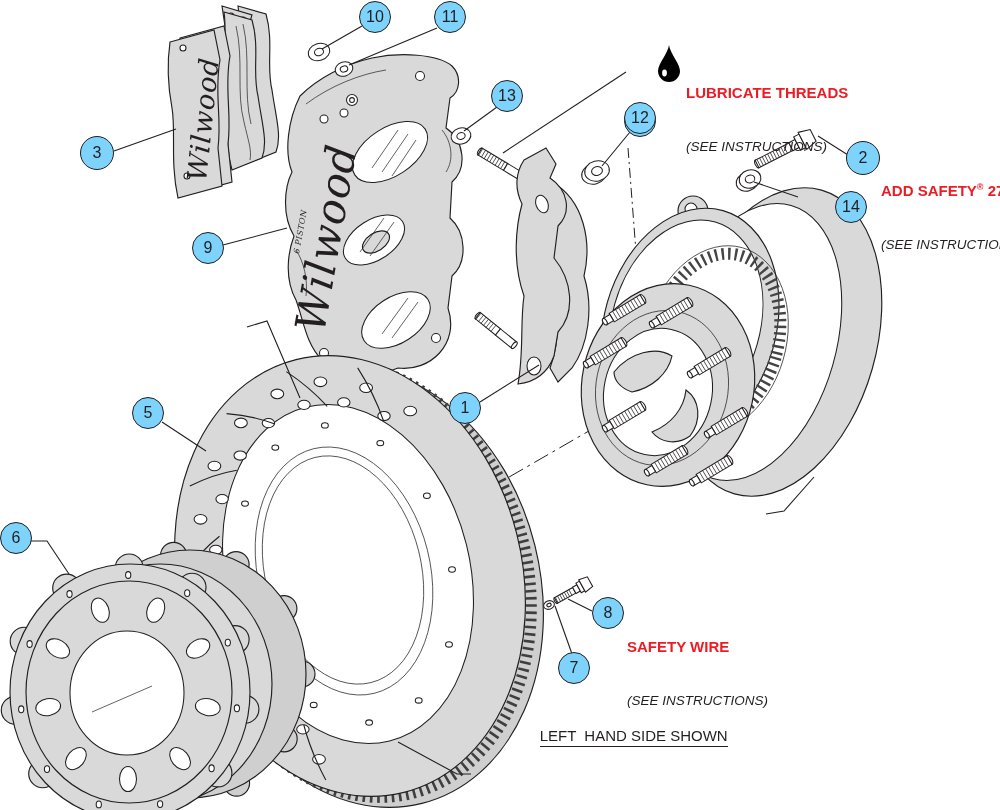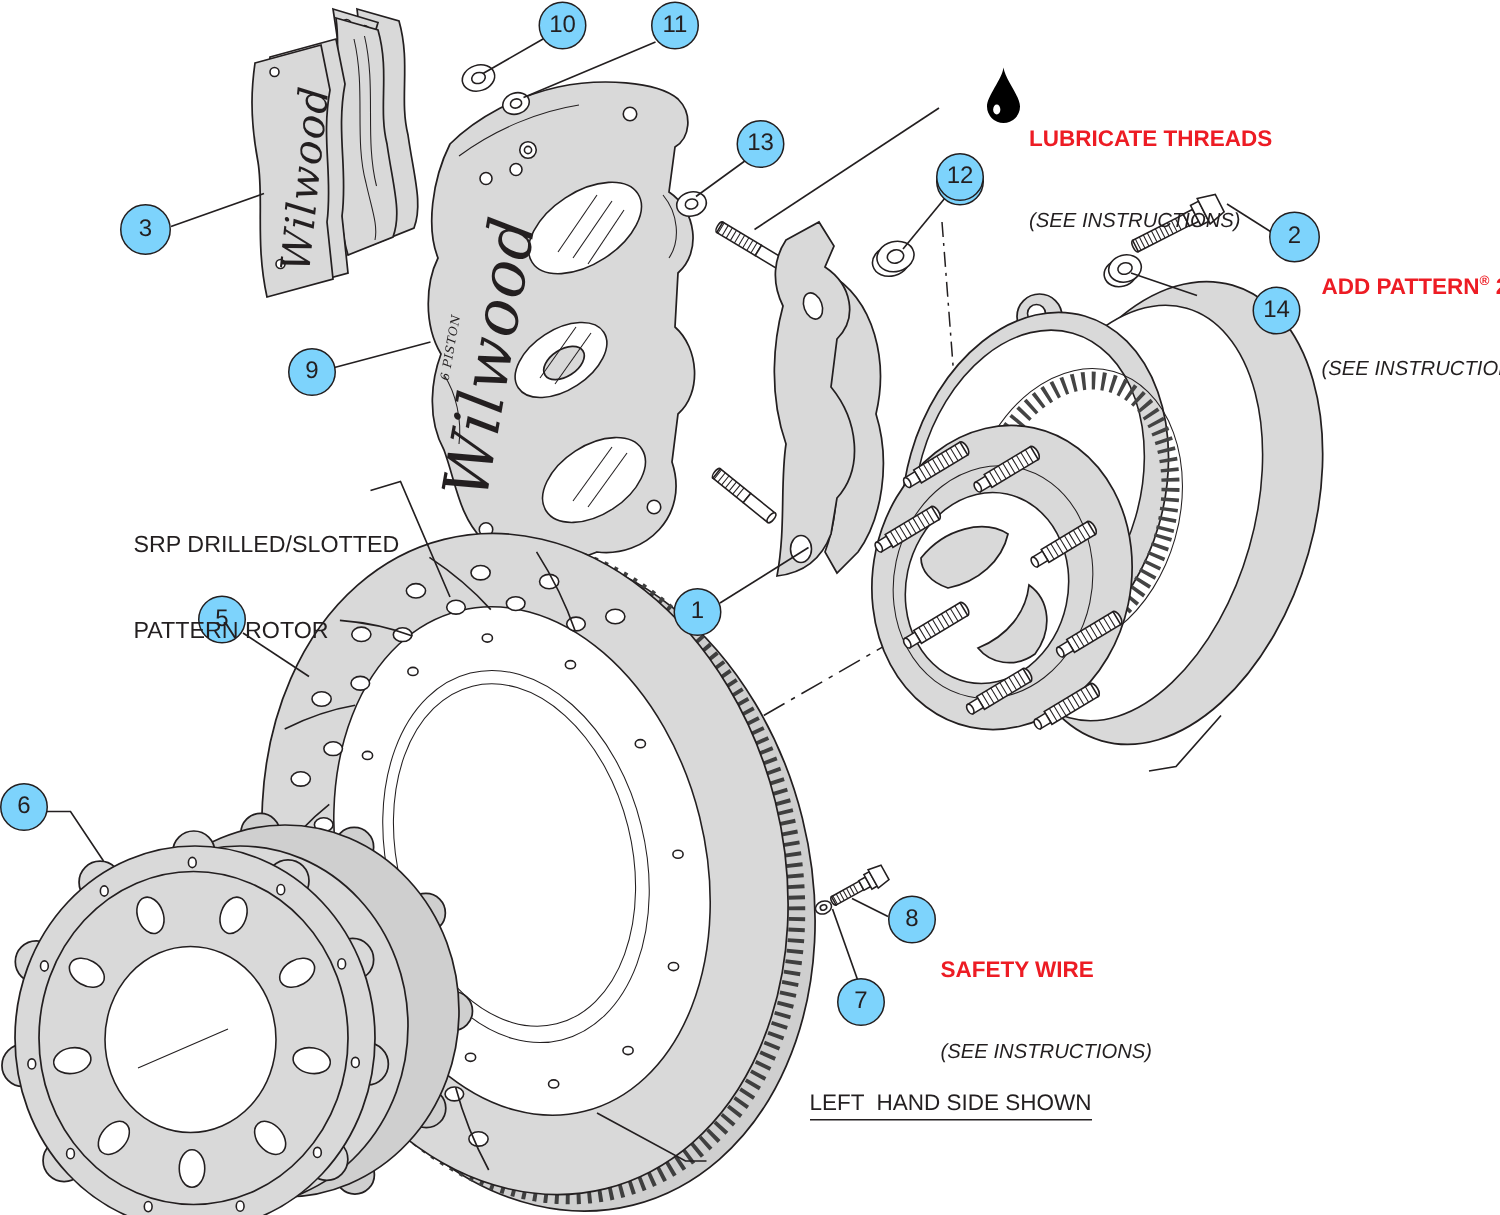--- a/index.html
+++ b/index.html
@@ -517,28 +517,24 @@
     <ellipse cx="6.5" cy="29" rx="2.4" ry="3.4" fill="#fff"></ellipse>
   </svg>
 </div>
 
 <div class="lbl" style="left:686px;top:47px;">
   <div class="red-title">LUBRICATE THREADS</div>
   <div class="sub">(SEE INSTRUCTIONS)</div>
 </div>
 
 <div class="lbl" style="left:881px;top:141px;">
-  <div class="red-title"><span>ADD PATTERN</span><sup>®</sup><span> 271</span></div>
+  <div class="red-title"><span>ADD SAFETY</span><sup>®</sup><span> 271</span></div>
   <div class="sub">(SEE INSTRUCTIONS)</div>
 </div>
 
-<div class="lbl" style="left:89px;top:316px;">
-  <div>SRP DRILLED/SLOTTED</div>
-  <div>PATTERN ROTOR</div>
-</div>
 
 
 <div class="lbl" style="left:627px;top:601px;">
   <div class="red-title">SAFETY WIRE</div>
   <div class="sub">(SEE INSTRUCTIONS)</div>
 </div>
 
 <div class="lbl" style="left:531px;top:707px;">
   <span class="underlined">LEFT  HAND SIDE SHOWN</span>
 </div>

